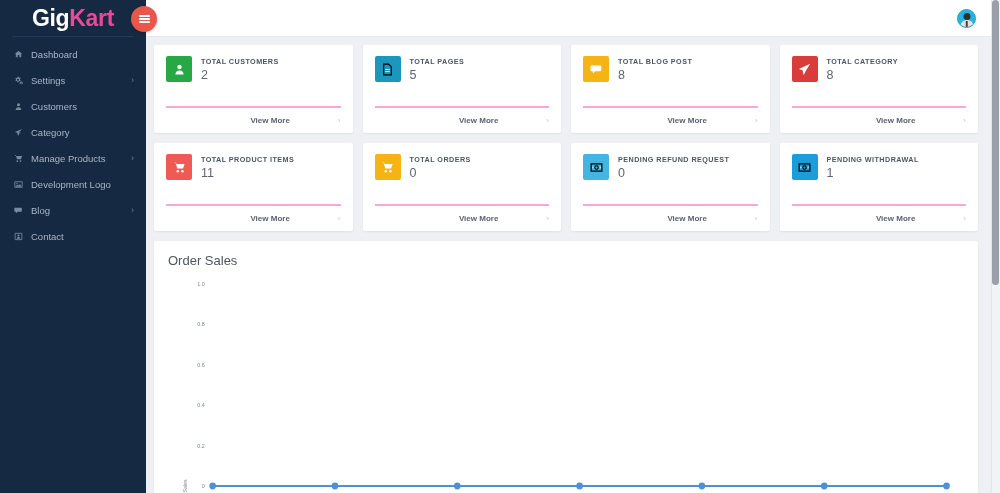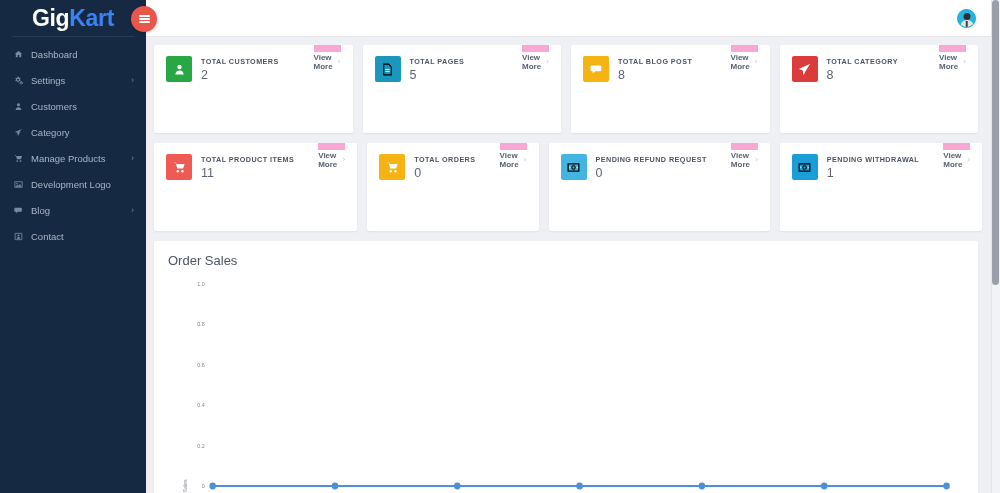--- a/index.html
+++ b/index.html
@@ -22,21 +22,21 @@
   .brand {
     height: 37px;
     display: flex; align-items: center; justify-content: center;
     position: relative;
   }
   .brand-text {
     font-size: 23px; font-weight: bold; letter-spacing: -0.3px;
     white-space: nowrap;
   }
   .brand-gig { color: #ffffff; }
-  .brand-kart { color: #3b82f6; }
+  .brand-kart { color: #ec4899; }
   .brand-sep {
     position: absolute; left: 12px; right: 12px; bottom: 0;
     height: 1px; background: #253b55;
   }
   .nav { padding-top: 4px; }
   .nav-item {
     height: 26px;
     display: flex; align-items: center;
     padding: 0 10px 0 14px;
     color: #a8b5c6;
@@ -115,46 +115,47 @@
     overflow: hidden;
   }
 
   
   .card-row { display: flex; gap: 10px; margin-bottom: 10px; }
   .stat-card {
     flex: 1 1 0;
     background: #fff;
     border-radius: 2px;
     box-shadow: 0 1px 2px rgba(25,35,55,.07);
-    display: flex; flex-direction: row;
+    display: flex; flex-direction: column;
     height: 88px;
   }
   .stat-top { display: flex; padding: 11px 12px 0 12px; flex: 1 1 auto; }
   .stat-badge {
     width: 26px; height: 26px; flex: 0 0 26px;
     border-radius: 2px;
     display: flex; align-items: center; justify-content: center;
     margin-right: 9px;
   }
   .stat-badge svg { display: block; }
   .stat-meta { padding-top: 1px; min-width: 0; }
   .stat-title {
     font-size: 7.2px; font-weight: bold; letter-spacing: .45px;
     color: #4c5565; text-transform: uppercase;
     white-space: nowrap;
   }
   .stat-value {
     font-size: 12.5px; color: #5d6574; margin-top: 3px; line-height: 1;
   }
   .stat-foot {
-    border-top: 7px solid #f9a8d4;
+    border-top: 2px solid #f9a8d4;
     margin: 0 12px;
     height: 27px; flex: 0 0 27px;
-    display: flex; align-items: center; justify-content: center;
+    display: flex; align-items: center; justify-content: flex-end;
     cursor: pointer;
+    gap: 48px;
   }
   .stat-foot-label { font-size: 8px; font-weight: bold; color: #596270; }
   .stat-foot-caret { font-size: 8px; color: #c3c8d0; line-height: 1; }
 
   
   #chart-panel {
     background: #fff;
     border-radius: 2px;
     box-shadow: 0 1px 2px rgba(25,35,55,.07);
     height: 275px;

